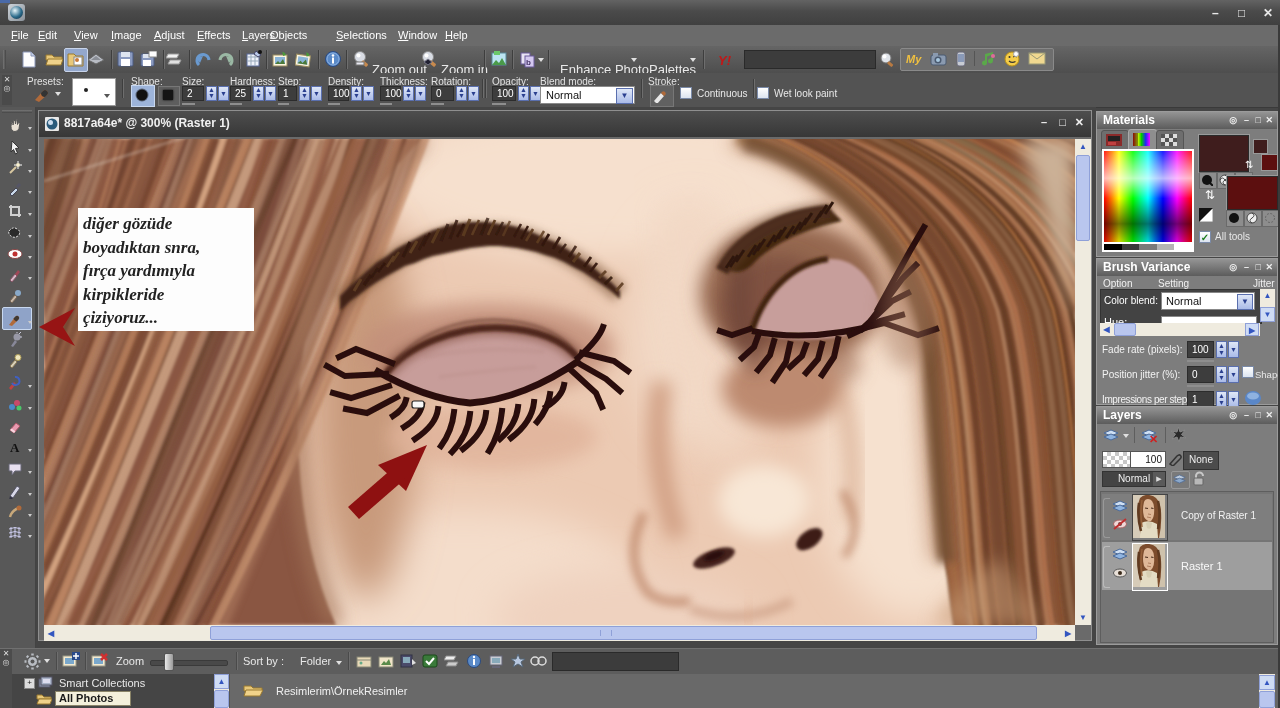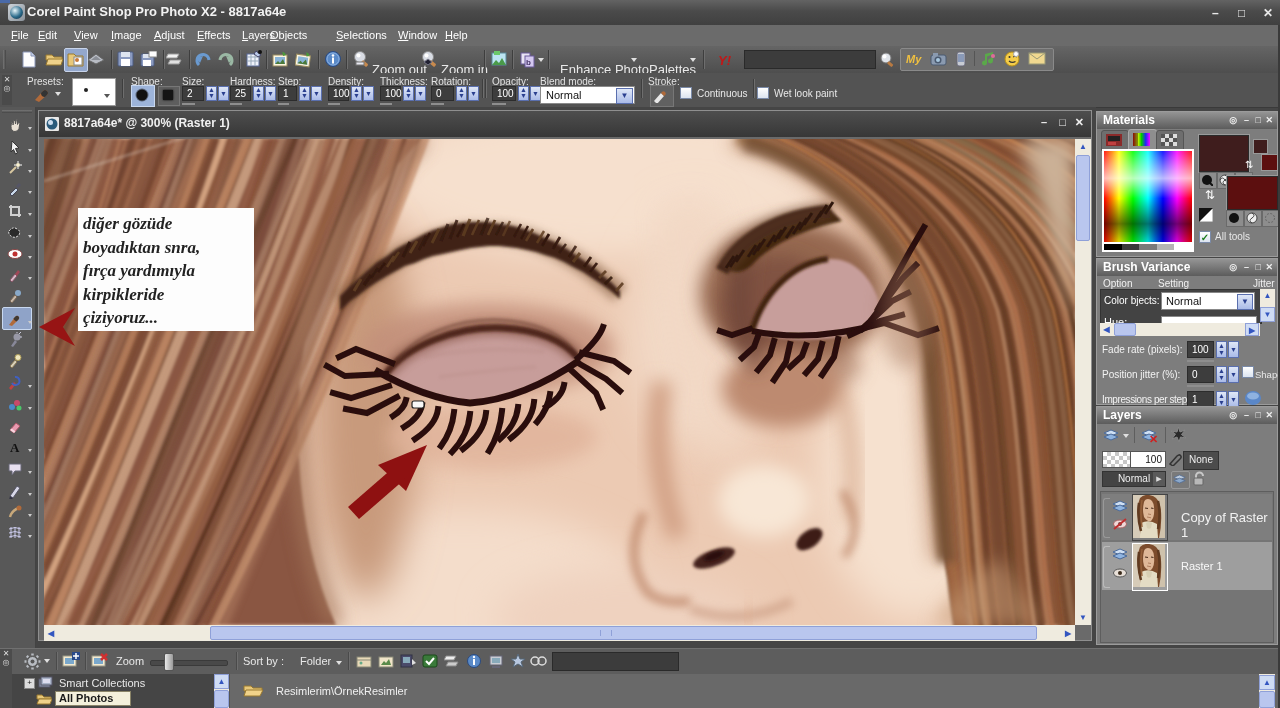--- a/index.html
+++ b/index.html
@@ -20,21 +20,20 @@
   .ptico{position:absolute;top:3px;color:#f0f0f0;font-size:9px;font-weight:bold;}
   .chkbox{position:absolute;width:12px;height:12px;background:linear-gradient(#fff,#dce4f0);border:1px solid #7a8aa8;box-sizing:border-box;font-size:10px;line-height:11px;text-align:center;color:#1a7a1a;font-weight:bold;}
   .wlbl{position:absolute;color:#e8e8e8;font-size:10px;white-space:nowrap;}
   .dd{position:absolute;width:0;height:0;border-left:3px solid transparent;border-right:3px solid transparent;border-top:4px solid #e0e0e0;}
 </style></head><body>
 <div class="abs" style="left:0;top:0;width:1280px;height:25px;background:linear-gradient(#636363,#4a4a4a 45%,#404040);">
 <div style="position:absolute;left:0;top:0;width:10px;height:3px;background:#4a6aa8;"></div>
 <div style="position:absolute;left:8px;top:4px;width:17px;height:17px;background:linear-gradient(135deg,#cdd4da,#8a9199);border-radius:3px;">
  <div style="position:absolute;left:2px;top:2px;width:13px;height:13px;border-radius:50%;background:radial-gradient(circle at 38% 35%,#e8f6fa,#2a6a8a 55%,#102030);"></div>
     </div>
-<div style="position:absolute;left:27px;top:4px;color:#f2f2f2;font-size:13px;font-weight:bold;">Corel Paint Shop Pro Photo X2 - 8817a64e</div>
 <div class="winbtn" style="left:1212px;">–</div>
     <div class="winbtn" style="left:1238px;">□</div>
     <div class="winbtn" style="left:1263px;">✕</div>
 </div>
 <div class="abs" style="left:0;top:25px;width:1280px;height:21px;background:#6b6b6b;border-bottom:1px solid #535353;">
 <div class="menu" style="left:11px;text-decoration:underline solid transparent;"><span style="text-decoration:underline;">F</span>ile</div>
 <div class="menu" style="left:38px;text-decoration:underline solid transparent;"><span style="text-decoration:underline;">E</span>dit</div>
 <div class="menu" style="left:74px;text-decoration:underline solid transparent;"><span style="text-decoration:underline;">V</span>iew</div>
 <div class="menu" style="left:111px;text-decoration:underline solid transparent;"><span style="text-decoration:underline;">I</span>mage</div>
 <div class="menu" style="left:154px;text-decoration:underline solid transparent;"><span style="text-decoration:underline;">A</span>djust</div>
@@ -835,21 +834,21 @@
 <div class="abs" style="left:1096px;top:258px;width:182px;height:147px;background:#7d7d7d;border:1px solid #9b9b9b;box-sizing:border-box;">
 <div class="ptitle" style="left:0;top:0;width:180px;">Brush Variance</div>
 <div class="ptico" style="right:40px;">◎</div>
     <div class="ptico" style="right:28px;">–</div>
     <div class="ptico" style="right:16px;">□</div>
     <div class="ptico" style="right:4px;">✕</div>
 <div class="abs" style="left:6px;top:19px;color:#f0f0f0;font-size:10px;">Option</div>
 <div class="abs" style="left:61px;top:19px;color:#f0f0f0;font-size:10px;">Setting</div>
 <div class="abs" style="left:156px;top:19px;color:#f0f0f0;font-size:10px;">Jitter (</div>
 <div class="abs" style="left:3px;top:30px;width:160px;height:33px;background:#434343;border:1px solid #333;overflow:hidden;">
-<div style="position:absolute;left:3px;top:5px;color:#fff;font-size:10px;">Color bjects:</div>
+<div style="position:absolute;left:3px;top:5px;color:#fff;font-size:10px;">Color blend:</div>
 <div style="position:absolute;left:60px;top:2px;width:94px;height:18px;background:#fff;border:1px solid #888;box-sizing:border-box;">
         <div style="position:absolute;left:4px;top:2px;font-size:11px;color:#111;">Normal</div>
         <div style="position:absolute;right:1px;top:1px;width:14px;height:14px;background:linear-gradient(#dfe7f7,#aabbe8);border:1px solid #5a6fae;color:#2a3f8f;font-size:8px;text-align:center;line-height:13px;font-weight:bold;">▼</div>
       </div>
 <div style="position:absolute;left:3px;top:26px;color:#fff;font-size:11px;">Hue:</div>
 <div style="position:absolute;left:60px;top:26px;width:94px;height:12px;background:#fff;border:1px solid #888;"></div>
 </div>
 <div class="sbtrack" style="left:163px;top:30px;width:15px;height:33px;"></div>
 <div class="sbbtn" style="left:163px;top:30px;width:15px;height:14px;line-height:14px;">▲</div>
 <div class="sbbtn" style="left:163px;top:48px;width:15px;height:15px;line-height:14px;background:#cfdcf4;border:1px solid #8fa0d8;box-sizing:border-box;">▼</div>
@@ -934,21 +933,21 @@
 <rect x="20" y="0" width="12" height="43" fill="#cfc2ac"></rect>
 <path d="M7,3 Q3,12 5,24 Q6,34 9,43 L26,43 Q29,30 28,16 Q27,4 20,1 Q12,-2 7,3 Z" fill="#7c4c2c"></path>
 <path d="M11,7 Q9,15 11,22 Q14,27 18,26 Q22,22 21,12 Q20,4 15,4 Q12,4 11,7 Z" fill="#dfb898"></path>
 <path d="M12,13 l3,0.5 M18,13 l2.5,0.5" stroke="#4a2d1c" stroke-width="1.2"></path>
 <path d="M15,19 l3,0.5 M14,22 l4,0.8" stroke="#b08060" stroke-width="1"></path>
 <path d="M8,28 Q16,24 24,29 L25,43 L7,43 Z" fill="#e4dcc4"></path>
 <path d="M13,28 q3,-2 6,0 l-1,5 q-2,1.5 -4,0 z" fill="#d8cfb4"></path>
 <path d="M6,8 Q4,22 8,36 M25,6 Q28,20 25,34" stroke="#5f3a20" stroke-width="2.5" fill="none"></path>
 <path d="M9,5 Q7,18 9,32" stroke="#94603a" stroke-width="1.5" fill="none"></path>
         </svg></div>
-<div class="abs" style="left:80px;top:18px;color:#f2f2f2;font-size:13px;">Copy of Raster 1</div>
+<div class="abs" style="left:80px;top:18px;color:#f2f2f2;font-size:10px;">Copy of Raster 1</div>
 <div class="abs" style="left:1px;top:50px;width:170px;height:48px;background:#9e9e9e;"></div>
 <div class="abs" style="left:2px;top:54px;width:6px;height:40px;border:1px solid #bbb;border-right:none;border-radius:3px 0 0 3px;"></div>
 <svg class="ico" style="left:11px;top:55px;" width="16" height="14" viewBox="0 0 16 14">
         <path d="M1,5 L8,2 L15,5 L8,8 Z" fill="#cfe0f4" stroke="#4a6a9a"></path>
         <path d="M1,9 L8,6 L15,9 L8,12 Z" fill="#8fb4e0" stroke="#4a6a9a"></path>
       </svg>
 <svg class="ico" style="left:12px;top:76px;" width="15" height="11">
         <ellipse cx="7" cy="5" rx="6.5" ry="4" fill="#e8e0d8" stroke="#555"></ellipse>
         <circle cx="7" cy="5" r="2" fill="#3a2a1a"></circle>
       </svg>

